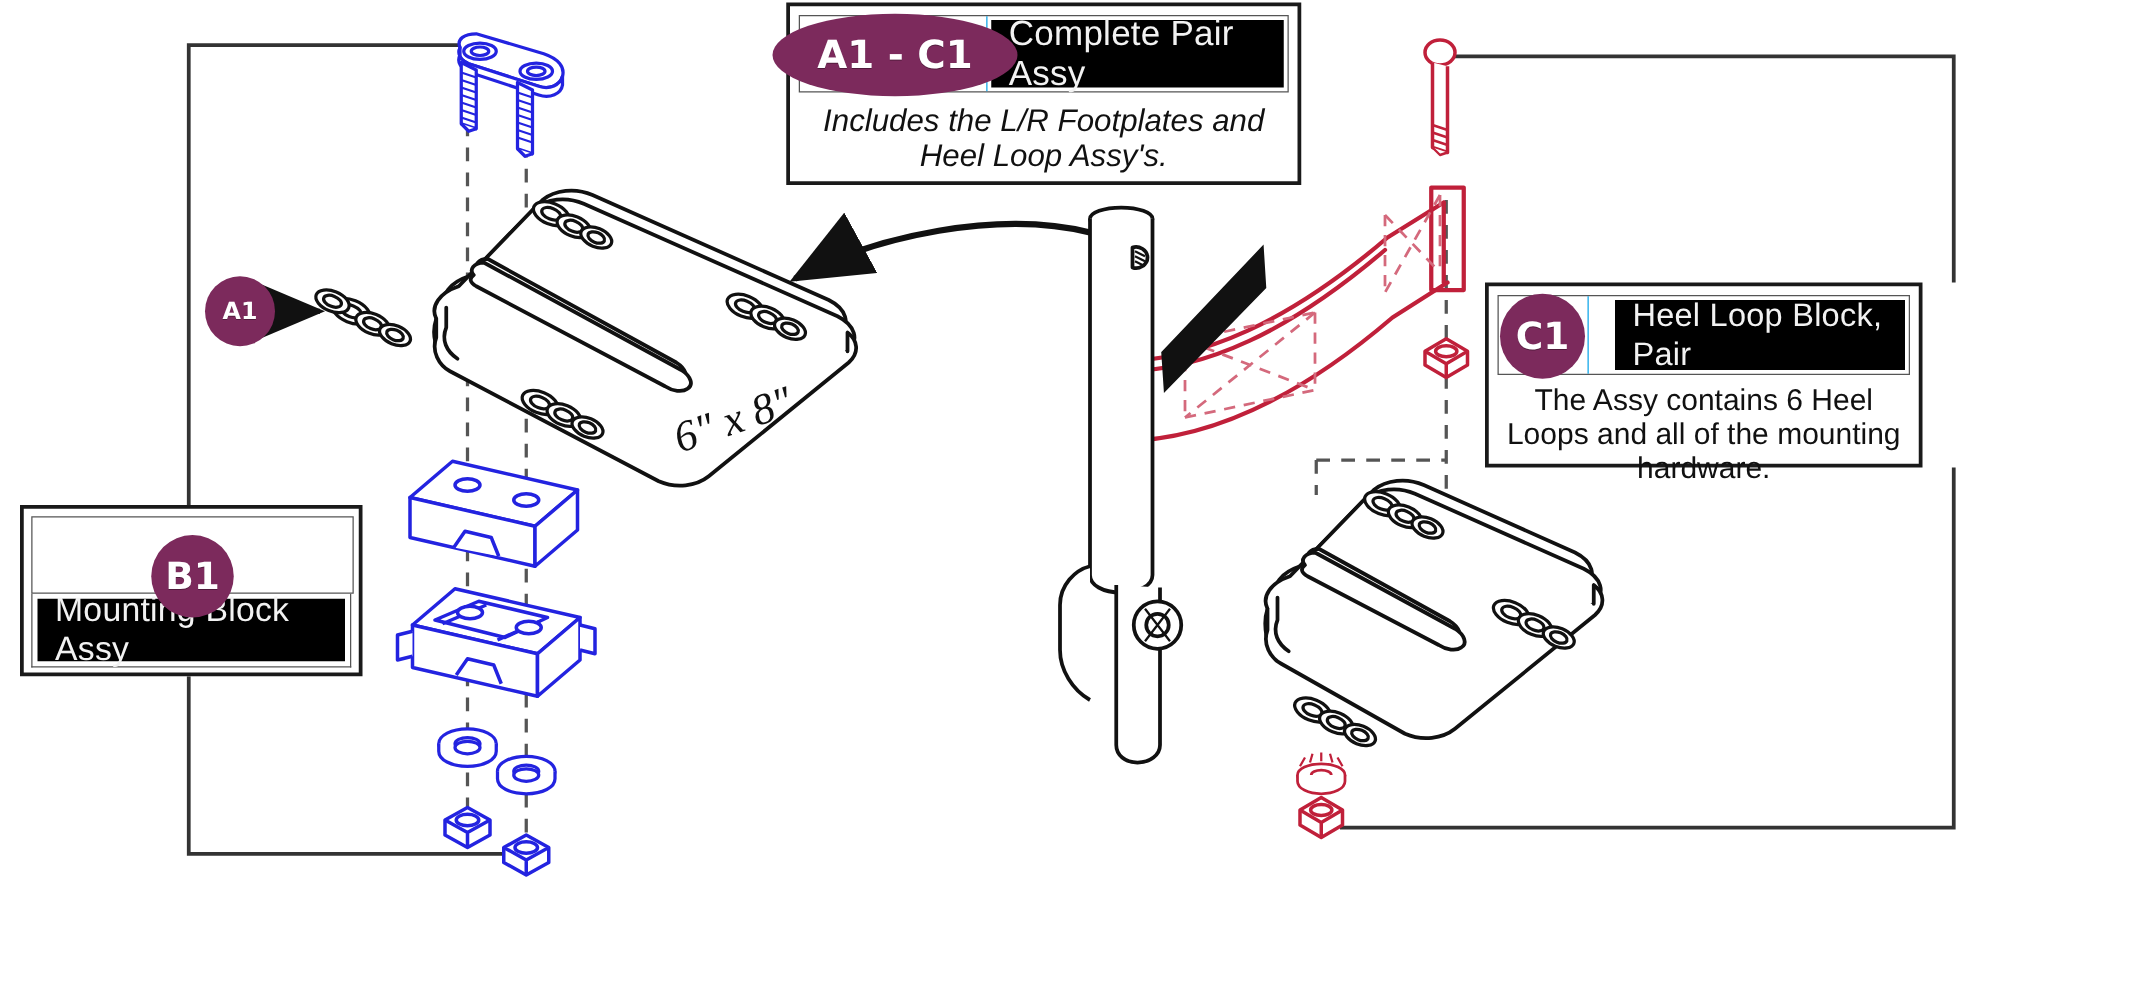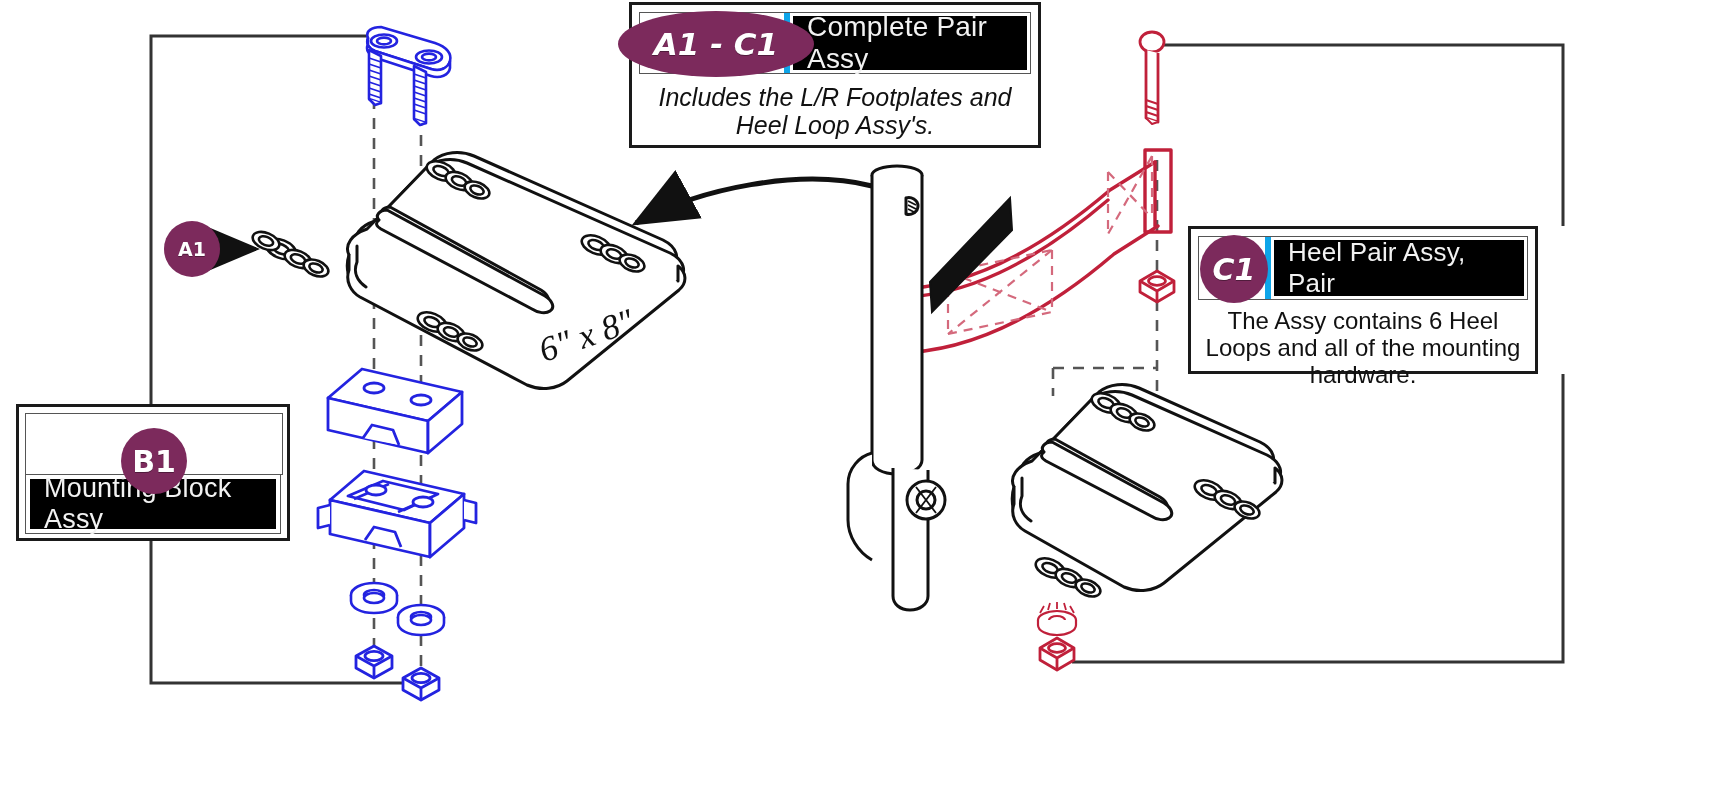--- a/index.html
+++ b/index.html
@@ -4,21 +4,21 @@
 <title>Parts Diagram</title>
 <style>
   html,body{margin:0;padding:0;background:#ffffff;}
   body{width:1723px;height:803px;overflow:hidden;font-family:"Liberation Sans",sans-serif;color:#1a1a1a;}
   #stage{position:relative;width:1723px;height:803px;background:#fff;}
   svg.art{position:absolute;left:0;top:0;width:1723px;height:803px;overflow:visible;}
 
   
   .callout{position:absolute;background:#fff;border:3px solid #1a1a1a;box-sizing:border-box;}
   .callout .hdr{display:flex;align-items:stretch;border:1px solid #555;margin:7px 7px 0 7px;background:#fff;box-sizing:border-box;}
-  .callout .badgecell{position:relative;flex:0 0 auto;display:flex;align-items:center;justify-content:center;border-right:6px solid #0ea5e9;box-sizing:border-box;font-style:italic;}
+  .callout .badgecell{position:relative;flex:0 0 auto;display:flex;align-items:center;justify-content:center;border-right:1px solid #0ea5e9;box-sizing:border-box;}
   .callout .titlecell{flex:1 1 auto;display:flex;align-items:center;justify-content:center;padding:3px;box-sizing:border-box;}
   .callout .titleblk{width:100%;height:100%;background:#000;color:#f2f2f2;display:flex;align-items:center;justify-content:center;
                      font-size:27px;letter-spacing:.2px;box-sizing:border-box;padding:19px 14px;}
   .callout .desc{padding:6px 10px 8px 10px;text-align:center;font-size:25px;line-height:1.12;color:#111;}
 
   
   .badge{background:#7c2a5c;color:#fff;display:flex;align-items:center;justify-content:center;
          font-weight:bold;font-family:"DejaVu Sans",sans-serif;text-shadow:0 1px 0 rgba(0,0,0,.35);}
   .badge.ellipse{border-radius:50%;}
   .badge.circle{border-radius:50%;}
@@ -26,21 +26,21 @@
   
   #box-a1c1{left:629px;top:2px;width:412px;height:146px;}
   #box-a1c1 .hdr{height:62px;}
   #box-a1c1 .badgecell{width:150px;}
   #box-a1c1 .badge{position:absolute;left:-22px;top:-2px;width:196px;height:66px;font-size:31px;}
   #box-a1c1 .titleblk{font-size:28px;}
   #box-a1c1 .desc{font-size:25px;padding-top:9px;font-style:italic;}
 
   
   #box-c1{left:1188px;top:226px;width:350px;height:148px;}
-  #box-c1 .hdr{height:64px;}
+  #box-c1 .hdr{height:64px;gap:18px;}
   #box-c1 .badgecell{width:72px;}
   #box-c1 .badge{position:absolute;left:1px;top:-2px;width:68px;height:68px;font-size:30px;}
   #box-c1 .titleblk{font-size:26px;}
   #box-c1 .desc{font-size:24px;padding-top:8px;}
 
   
   #box-b1{left:16px;top:404px;width:274px;height:137px;}
   #box-b1 .row-top{position:relative;height:62px;border-bottom:1px solid #555;margin:6px 4px 0 6px;border-top:1px solid #555;border-left:1px solid #555;border-right:1px solid #555;box-sizing:border-box;text-align:center;}
   #box-b1 .badge{position:absolute;left:50%;margin-left:-33px;top:14px;width:66px;height:66px;font-size:30px;z-index:4;}
   #box-b1 .row-bot{margin:0 6px 6px 6px;border:1px solid #555;border-top:none;padding:4px;box-sizing:border-box;}
@@ -345,21 +345,21 @@
     </div>
     <div class="desc">Includes the L/R Footplates and Heel Loop Assy's.</div>
   </div>
 
   <div class="callout" id="box-c1">
     <div class="hdr">
       <div class="badgecell">
         <div class="badge circle">C1</div>
       </div>
       <div class="titlecell">
-        <div class="titleblk">Heel Pair Assy, Pair</div>
+        <div class="titleblk">Heel Loop Block, Pair</div>
       </div>
     </div>
     <div class="desc">The Assy contains 6 Heel Loops and all of the mounting hardware.</div>
   </div>
 
   <div class="callout" id="box-b1">
     <div class="row-top">
       <div class="badge circle">B1</div>
     </div>
     <div class="row-bot">

